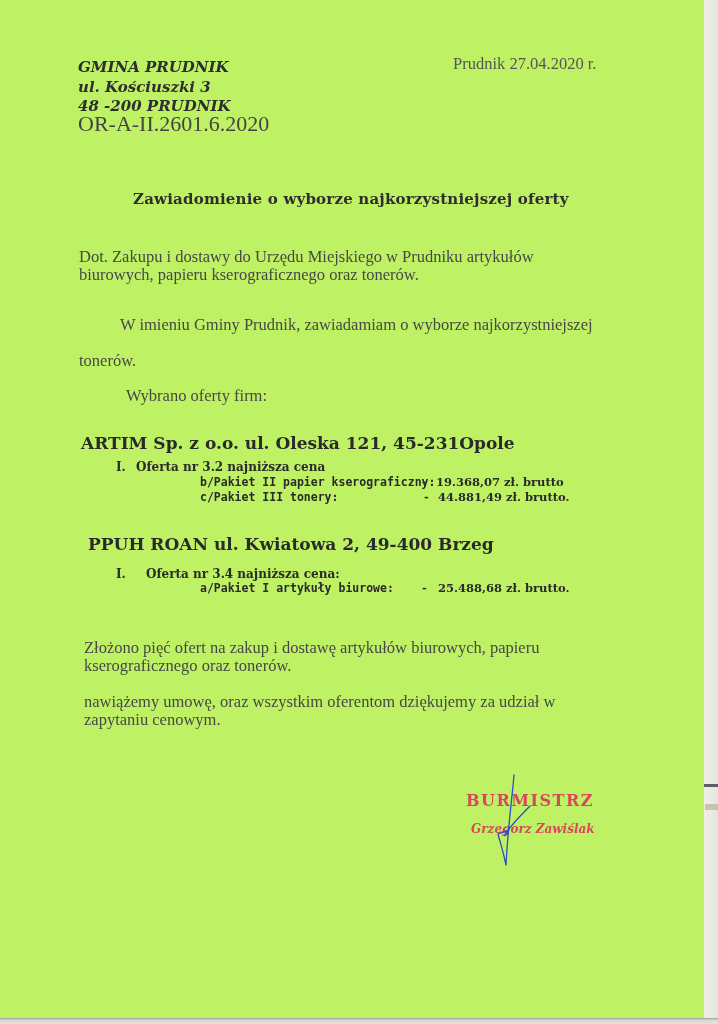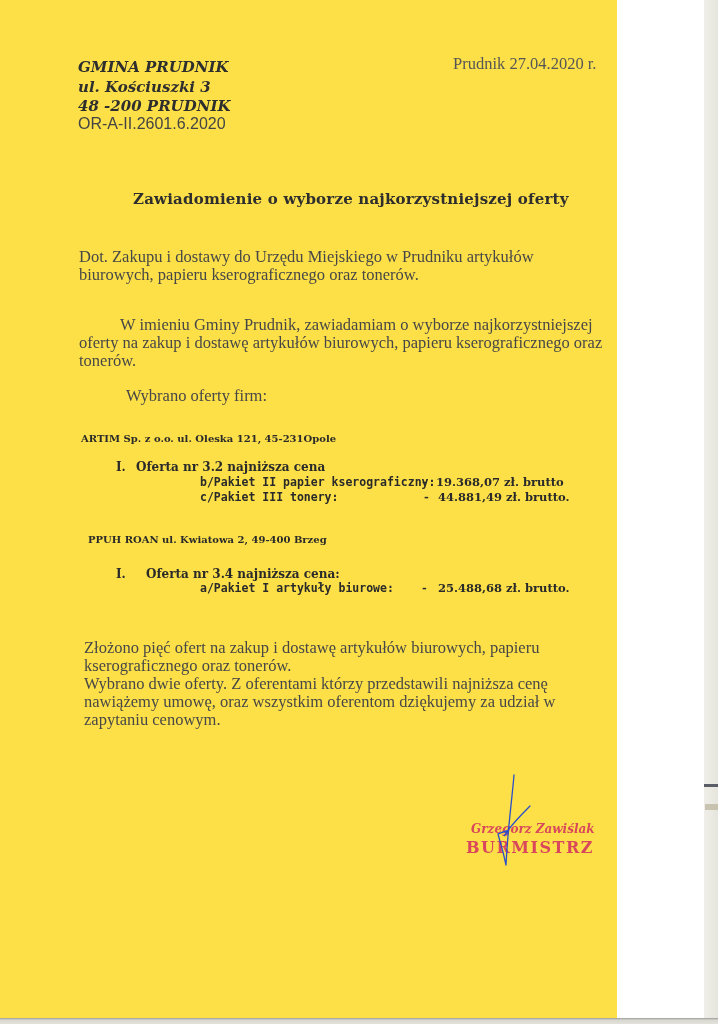--- a/index.html
+++ b/index.html
@@ -2,52 +2,52 @@
 <html><head>
   <meta charset="utf-8">
   <style>
     html, body { margin: 0; padding: 0; }
     body {
       width: 718px; height: 1024px; position: relative; overflow: hidden;
       background: #ffffff;
       font-family: "DejaVu Serif", "Liberation Serif", serif;
       color: #3a3a3a;
     }
-    .page { position: absolute; left: 0; top: 0; width: 617px; height: 1018px; background: #fde047; }
+    .page { position: absolute; left: 0; top: 0; width: 704px; height: 1018px; background: #bef264; }
     .scan-edge-right {
       position: absolute; left: 704px; top: 0; width: 14px; height: 1024px;
       background: linear-gradient(to right, #efeee8, #e6e5dd);
     }
     .scan-edge-bottom {
       position: absolute; left: 0; top: 1018px; width: 718px; height: 6px;
       background: linear-gradient(to bottom, #9a9a98 0px, #d9d8d0 2px, #e3e2da 6px);
     }
     .edge-mark { position: absolute; left: 704px; top: 784px; width: 14px; height: 3px; background: #5a5d66; }
     .edge-mark2 { position: absolute; left: 705px; top: 804px; width: 13px; height: 6px; background: #b9b29a; opacity: .7; }
 
     .abs { position: absolute; white-space: nowrap; }
 
     
     .hdr { font-family: "DejaVu Serif", serif; font-style: italic; font-weight: bold; font-size: 15px; color: #2e2e2e; line-height: 20px; }
-    .hdr-ref { font-family: Liberation Sans, sans-serif; font-size: 16px; color: #444; line-height: 20px; }
+    .hdr-ref { font-family: Liberation Serif, serif; font-size: 22px; color: #444; line-height: 20px; }
     .u { text-underline-offset: 3px; text-decoration-thickness: 1px; }
 
     .date { font-family: "Liberation Serif", serif; font-size: 16.5px; color: #555; }
 
     .title { font-family: "DejaVu Serif", serif; font-weight: bold; font-size: 15px; color: #2e2e2e; letter-spacing: 0.2px; }
 
     .serif-body { font-family: "Liberation Serif", serif; font-size: 16.5px; color: #474747; line-height: 19px; }
 
-    .firm { font-family: "DejaVu Serif", serif; font-weight: bold; font-size: 10px; color: #2a2a2a; }
+    .firm { font-family: "DejaVu Serif", serif; font-weight: bold; font-size: 17px; color: #2a2a2a; }
     .offer { font-family: "DejaVu Sans Mono", monospace; font-weight: bold; font-size: 11.5px; color: #2a2a2a; }
     .roman { font-family: "DejaVu Serif", serif; font-weight: bold; font-size: 12px; color: #2a2a2a; }
     .offer-head { font-family: "DejaVu Serif", serif; font-weight: bold; font-size: 12px; color: #2a2a2a; }
     .amount { font-family: "DejaVu Serif", serif; font-weight: bold; font-size: 11.5px; color: #2a2a2a; }
 
-    .stamp-title { font-family: "DejaVu Serif", serif; font-size: 16px; color: #d9475c; letter-spacing: 1.5px; font-weight: bold; margin-top: 47px; }
+    .stamp-title { font-family: "DejaVu Serif", serif; font-size: 16px; color: #d9475c; letter-spacing: 1.5px; font-weight: bold; }
     .stamp-name { font-family: "DejaVu Serif", serif; font-style: italic; font-weight: bold; font-size: 12px; color: #d9475c; }
     .signature { position: absolute; left: 470px; top: 770px; width: 80px; height: 100px; }
   </style>
 </head>
 <body>
 
 <div class="page">
 
   <div class="abs hdr" style="left:78px; top:57px;">GMINA PRUDNIK</div>
   <div class="abs hdr" style="left:78px; top:77px;">ul.  Kościuszki 3</div>
@@ -55,23 +55,20 @@
   <div class="abs hdr-ref" style="left:78px; top:114px;">OR-A-II.2601.6.2020</div>
 
   <div class="abs date" style="left:453px; top:54px;">Prudnik 27.04.2020 r.</div>
 
   <div class="abs title u" style="left:133px; top:190px;">Zawiadomienie o wyborze najkorzystniejszej oferty</div>
 
   <div class="abs serif-body u" style="left:79px; top:247px;">Dot.  Zakupu i dostawy do Urzędu Miejskiego w Prudniku artykułów</div>
   <div class="abs serif-body u" style="left:79px; top:265px;">biurowych, papieru kserograficznego oraz tonerów.</div>
 
   <div class="abs serif-body" style="left:120px; top:315px;">W imieniu Gminy  Prudnik, zawiadamiam o wyborze najkorzystniejszej</div>
-  <div class="abs serif-body" style="left:79px; top:333px;">
-    <span>oferty na zakup i dostawę </span><span class="u">artykułów biurowych, papieru kserograficznego oraz</span>
-  </div>
   <div class="abs serif-body u" style="left:79px; top:351px;">tonerów.</div>
 
   <div class="abs serif-body u" style="left:126px; top:386px;">Wybrano oferty firm:</div>
 
   <div class="abs firm" style="left:81px; top:433px;">ARTIM Sp. z o.o.   ul. Oleska 121,  45-231Opole</div>
   <div class="abs roman" style="left:116px; top:460px;">I.</div>
   <div class="abs offer-head u" style="left:136px; top:460px;">Oferta nr 3.2 najniższa cena</div>
   <div class="abs offer" style="left:200px; top:475px;">b/Pakiet II papier kserograficzny:</div>
   <div class="abs amount" style="left:422px; top:475px;">-</div>
   <div class="abs amount" style="left:436px; top:475px;">19.368,07 zł. brutto</div>
@@ -81,21 +78,20 @@
 
   <div class="abs firm" style="left:88px; top:534px;">PPUH ROAN ul. Kwiatowa 2,  49-400 Brzeg</div>
   <div class="abs roman" style="left:116px; top:567px;">I.</div>
   <div class="abs offer-head u" style="left:146px; top:567px;">Oferta nr   3.4 najniższa cena:</div>
   <div class="abs offer" style="left:200px; top:581px;">a/Pakiet I artykuły biurowe:</div>
   <div class="abs amount" style="left:422px; top:581px;">-</div>
   <div class="abs amount" style="left:438px; top:581px;">25.488,68 zł. brutto.</div>
 
   <div class="abs serif-body" style="left:84px; top:638px;">Złożono pięć ofert na zakup i dostawę artykułów biurowych, papieru</div>
   <div class="abs serif-body" style="left:84px; top:656px;">kserograficznego oraz tonerów.</div>
-  <div class="abs serif-body" style="left:84px; top:674px;">Wybrano dwie oferty. Z oferentami którzy przedstawili najniższa cenę</div>
   <div class="abs serif-body" style="left:84px; top:692px;">nawiążemy umowę, oraz wszystkim oferentom  dziękujemy za udział w</div>
   <div class="abs serif-body" style="left:84px; top:710px;">zapytaniu cenowym.</div>
 
   <div class="abs stamp-title" style="left:466px; top:791px;">BURMISTRZ</div>
   <div class="abs stamp-name" style="left:471px; top:822px;">Grzegorz Zawiślak</div>
   <svg class="signature" viewBox="0 0 80 100">
     <path d="M44 5 C42 30 38 55 36 95 M36 95 C33 80 30 72 28 64 C38 60 42 58 34 66 C40 56 50 46 60 36" fill="none" stroke="#2a4fc9" stroke-width="1.3" stroke-linecap="round"></path>
   </svg>
 </div>
 

